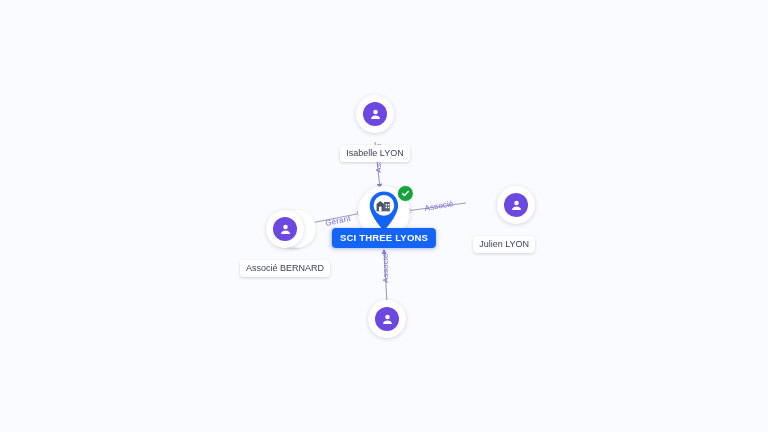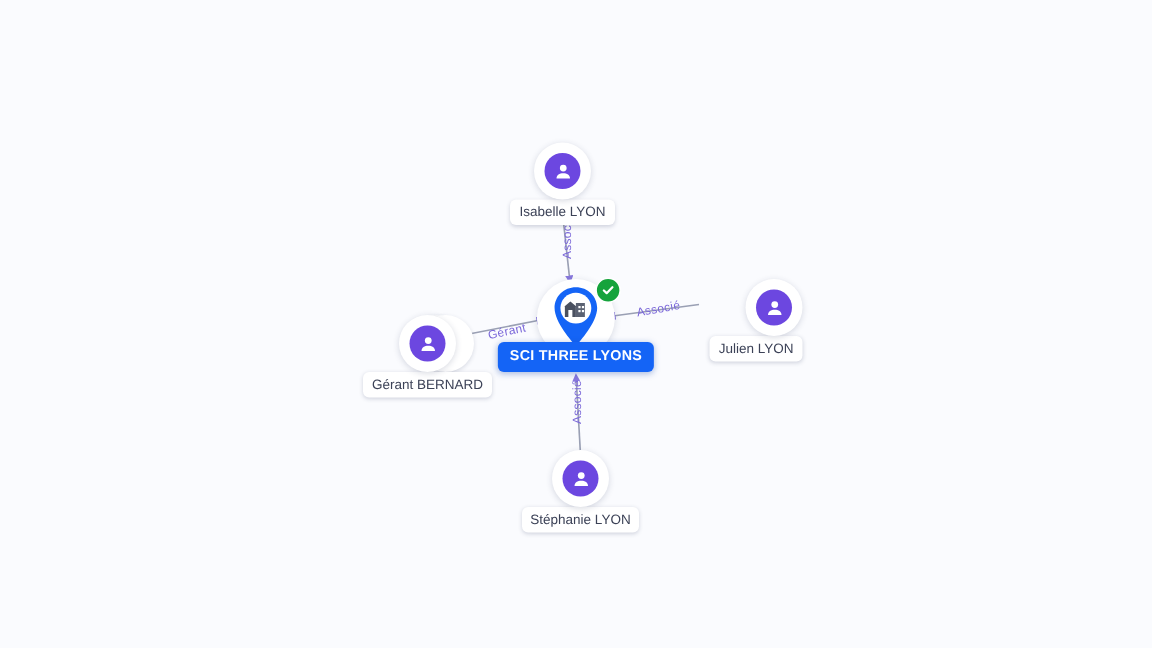--- a/index.html
+++ b/index.html
@@ -81,21 +81,21 @@
     height: 24px;
     border-radius: 50%;
     background: #6c47e0;
     display: flex;
     align-items: center;
     justify-content: center;
   }
   .avatar-circle svg { display: block; }
 
   .node-label {
-    margin-top: 0;
+    margin-top: 12px;
     background: #ffffff;
     color: #3c4257;
     font-size: 9px;
     line-height: 1;
     padding: 4px 6px;
     border-radius: 4px;
     box-shadow: 0 1px 3px rgba(40, 50, 90, 0.20);
     white-space: nowrap;
   }
 
@@ -210,33 +210,32 @@
 
   <div class="person-node" style="left:285px; top:210px;">
     <div class="person-card stacked">
       <div class="avatar-circle">
         <svg width="15" height="15" viewBox="0 0 24 24" fill="#ffffff">
           <circle cx="12" cy="8" r="3.6"></circle>
           <path d="M4.8 19.2c0-3.6 3.2-5.6 7.2-5.6s7.2 2 7.2 5.6z"></path>
         </svg>
       </div>
     </div>
-    <div class="node-label">Gérant BERNARD</div>
+    <div class="node-label">Associé BERNARD</div>
   </div>
 
   <div class="person-node" style="left:387px; top:300px;">
     <div class="person-card">
       <div class="avatar-circle">
         <svg width="15" height="15" viewBox="0 0 24 24" fill="#ffffff">
           <circle cx="12" cy="8" r="3.6"></circle>
           <path d="M4.8 19.2c0-3.6 3.2-5.6 7.2-5.6s7.2 2 7.2 5.6z"></path>
         </svg>
       </div>
     </div>
-    <div class="node-label">Stéphanie LYON</div>
   </div>
 
   <div id="company-node" style="left:384px; top:186px;">
     <div class="company-halo">
       <div class="company-pin">
         <svg width="34" height="44" viewBox="0 0 34 44" xmlns="http://www.w3.org/2000/svg">
           <path d="M17 1.5c-8.0 0-14.2 6.1-14.2 13.9 0 9.6 12.0 22.8 13.3 24.2
                    .5.5 1.3.5 1.8 0 1.3-1.4 13.3-14.6 13.3-24.2
                    0-7.8-6.2-13.9-14.2-13.9z" fill="#1464f6"></path>
           <circle cx="17" cy="15.4" r="10.3" fill="#ffffff"></circle>

